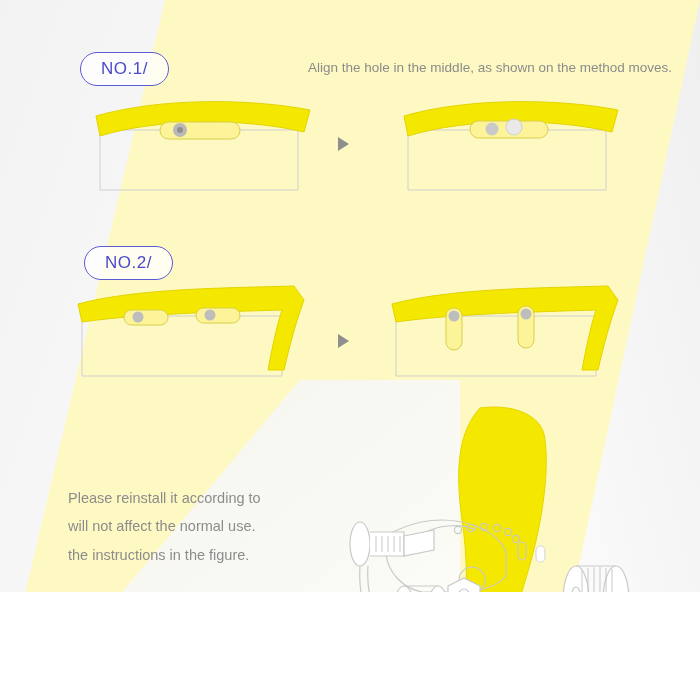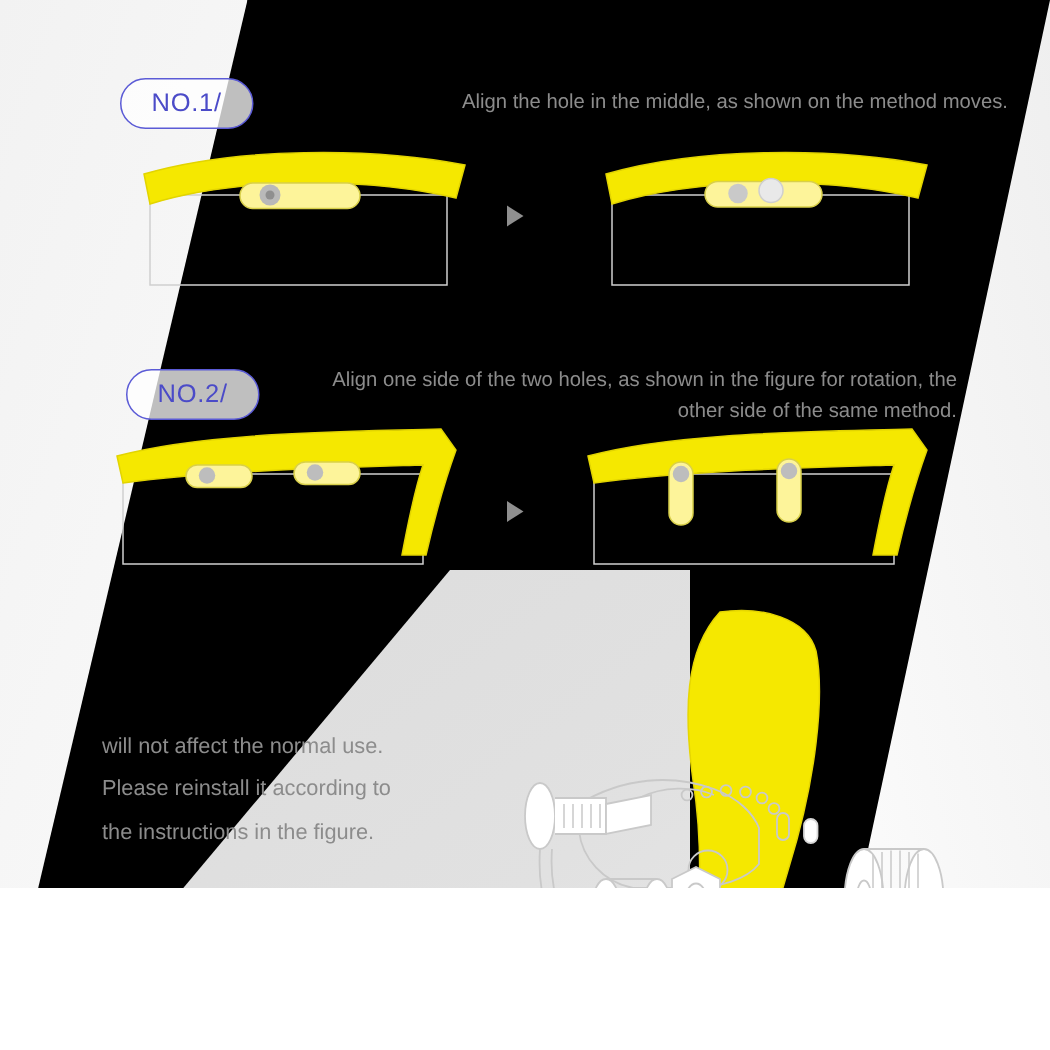--- a/index.html
+++ b/index.html
@@ -8,21 +8,21 @@
     background: #ffffff;
   }
   body {
     font-family: "Liberation Sans", sans-serif;
   }
   #page {
     position: relative;
     width: 700px;
     height: 592px;
     overflow: hidden;
-    background: #000000;
+    background: #fef9c3;
   }
   
   .bg-wedge-left {
     position: absolute;
     left: 0; top: 0;
     width: 240px; height: 700px;
     background: linear-gradient(to bottom right, #f2f2f2 0%, #f7f7f7 50%, #ffffff 100%);
     clip-path: polygon(0 0, 165px 0, 0 700px);
   }
   .bg-wedge-right {
@@ -117,21 +117,20 @@
     <svg class="fig" style="left:396px; top:92px;" width="230" height="110" viewBox="0 0 230 110">
       <path d="M12 38 L210 38 L210 98 L12 98 Z" fill="none" stroke="#cfcfcf" stroke-width="1"></path>
       <path d="M8 24 C70 6, 160 6, 222 18 L216 40 C158 26, 70 26, 12 44 Z" fill="#f5e800"></path>
       <path d="M8 24 C70 6, 160 6, 222 18 L216 40 C158 26, 70 26, 12 44 Z" fill="none" stroke="#e2d400" stroke-width="1"></path>
       <rect x="74" y="29" width="78" height="17" rx="8.5" fill="#fdf49a" stroke="#d8cf4a" stroke-width="1"></rect>
       <circle cx="96" cy="37" r="6.5" fill="#c9c9c9"></circle>
       <circle cx="118" cy="35" r="8" fill="#e9e9e9" stroke="#cfcfcf" stroke-width="1"></circle>
     </svg>
 
     <div class="badge" style="left:84px; top:246px;">NO.2/</div>
-    <div class="step-text" style="left:202px; top:243px; width:436px;">Align one side of the two holes, as shown in the figure for rotation, the other side of the same method.</div>
 
     <svg class="fig" style="left:68px; top:282px;" width="250" height="110" viewBox="0 0 250 110">
       <path d="M14 34 L214 34 L214 94 L14 94 Z" fill="none" stroke="#cfcfcf" stroke-width="1"></path>
       <path d="M10 22 C70 6, 160 6, 226 4 L236 18 C228 40, 222 62, 216 88 L200 88 C206 56, 210 40, 214 28 C150 30, 70 32, 14 40 Z" fill="#f5e800"></path>
       <path d="M10 22 C70 6, 160 6, 226 4 L236 18 C228 40, 222 62, 216 88 L200 88 C206 56, 210 40, 214 28 C150 30, 70 32, 14 40 Z" fill="none" stroke="#e2d400" stroke-width="1"></path>
       <rect x="56" y="28" width="44" height="15" rx="7.5" fill="#fdf49a" stroke="#d8cf4a" stroke-width="1"></rect>
       <circle cx="70" cy="35" r="5.5" fill="#bdbdbd"></circle>
       <rect x="128" y="26" width="44" height="15" rx="7.5" fill="#fdf49a" stroke="#d8cf4a" stroke-width="1"></rect>
       <circle cx="142" cy="33" r="5.5" fill="#bdbdbd"></circle>
     </svg>
@@ -143,22 +142,22 @@
       <path d="M10 22 C70 6, 160 6, 226 4 L236 18 C228 40, 222 62, 216 88 L200 88 C206 56, 210 40, 214 28 C150 30, 70 32, 14 40 Z" fill="#f5e800"></path>
       <path d="M10 22 C70 6, 160 6, 226 4 L236 18 C228 40, 222 62, 216 88 L200 88 C206 56, 210 40, 214 28 C150 30, 70 32, 14 40 Z" fill="none" stroke="#e2d400" stroke-width="1"></path>
       <rect x="64" y="26" width="16" height="42" rx="8" fill="#fdf49a" stroke="#d8cf4a" stroke-width="1"></rect>
       <circle cx="72" cy="34" r="5.5" fill="#bdbdbd"></circle>
       <rect x="136" y="24" width="16" height="42" rx="8" fill="#fdf49a" stroke="#d8cf4a" stroke-width="1"></rect>
       <circle cx="144" cy="32" r="5.5" fill="#bdbdbd"></circle>
     </svg>
 
 
     <div class="para-block" style="left:68px; top:484px;">
+      <div>Please reinstall it according to</div>
       <div>will not affect the normal use.</div>
-      <div>Please reinstall it according to</div>
       <div>the instructions in the figure.</div>
     </div>
 
     <svg class="fig" style="left:330px; top:400px;" width="330" height="290" viewBox="0 0 330 290">
 
       <path d="M150 8 C178 4, 208 12, 214 34 C220 64, 214 120, 196 178 C186 212, 176 246, 172 278 L128 278 C136 228, 140 170, 132 120 C126 76, 126 34, 150 8 Z" fill="#f5e800"></path>
       <path d="M150 8 C178 4, 208 12, 214 34 C220 64, 214 120, 196 178 C186 212, 176 246, 172 278 L128 278 C136 228, 140 170, 132 120 C126 76, 126 34, 150 8 Z" fill="none" stroke="#e6d600" stroke-width="1"></path>
 
       <path d="M56 136 C86 118, 118 116, 146 126 C162 132, 172 142, 176 152 L176 176 C168 186, 150 192, 130 192 L92 192 C72 188, 58 172, 56 154 Z" fill="none" stroke="#c9c9c9" stroke-width="1.2"></path>
       <path d="M96 132 C112 124, 132 124, 146 130" fill="none" stroke="#c9c9c9" stroke-width="1.2"></path>

